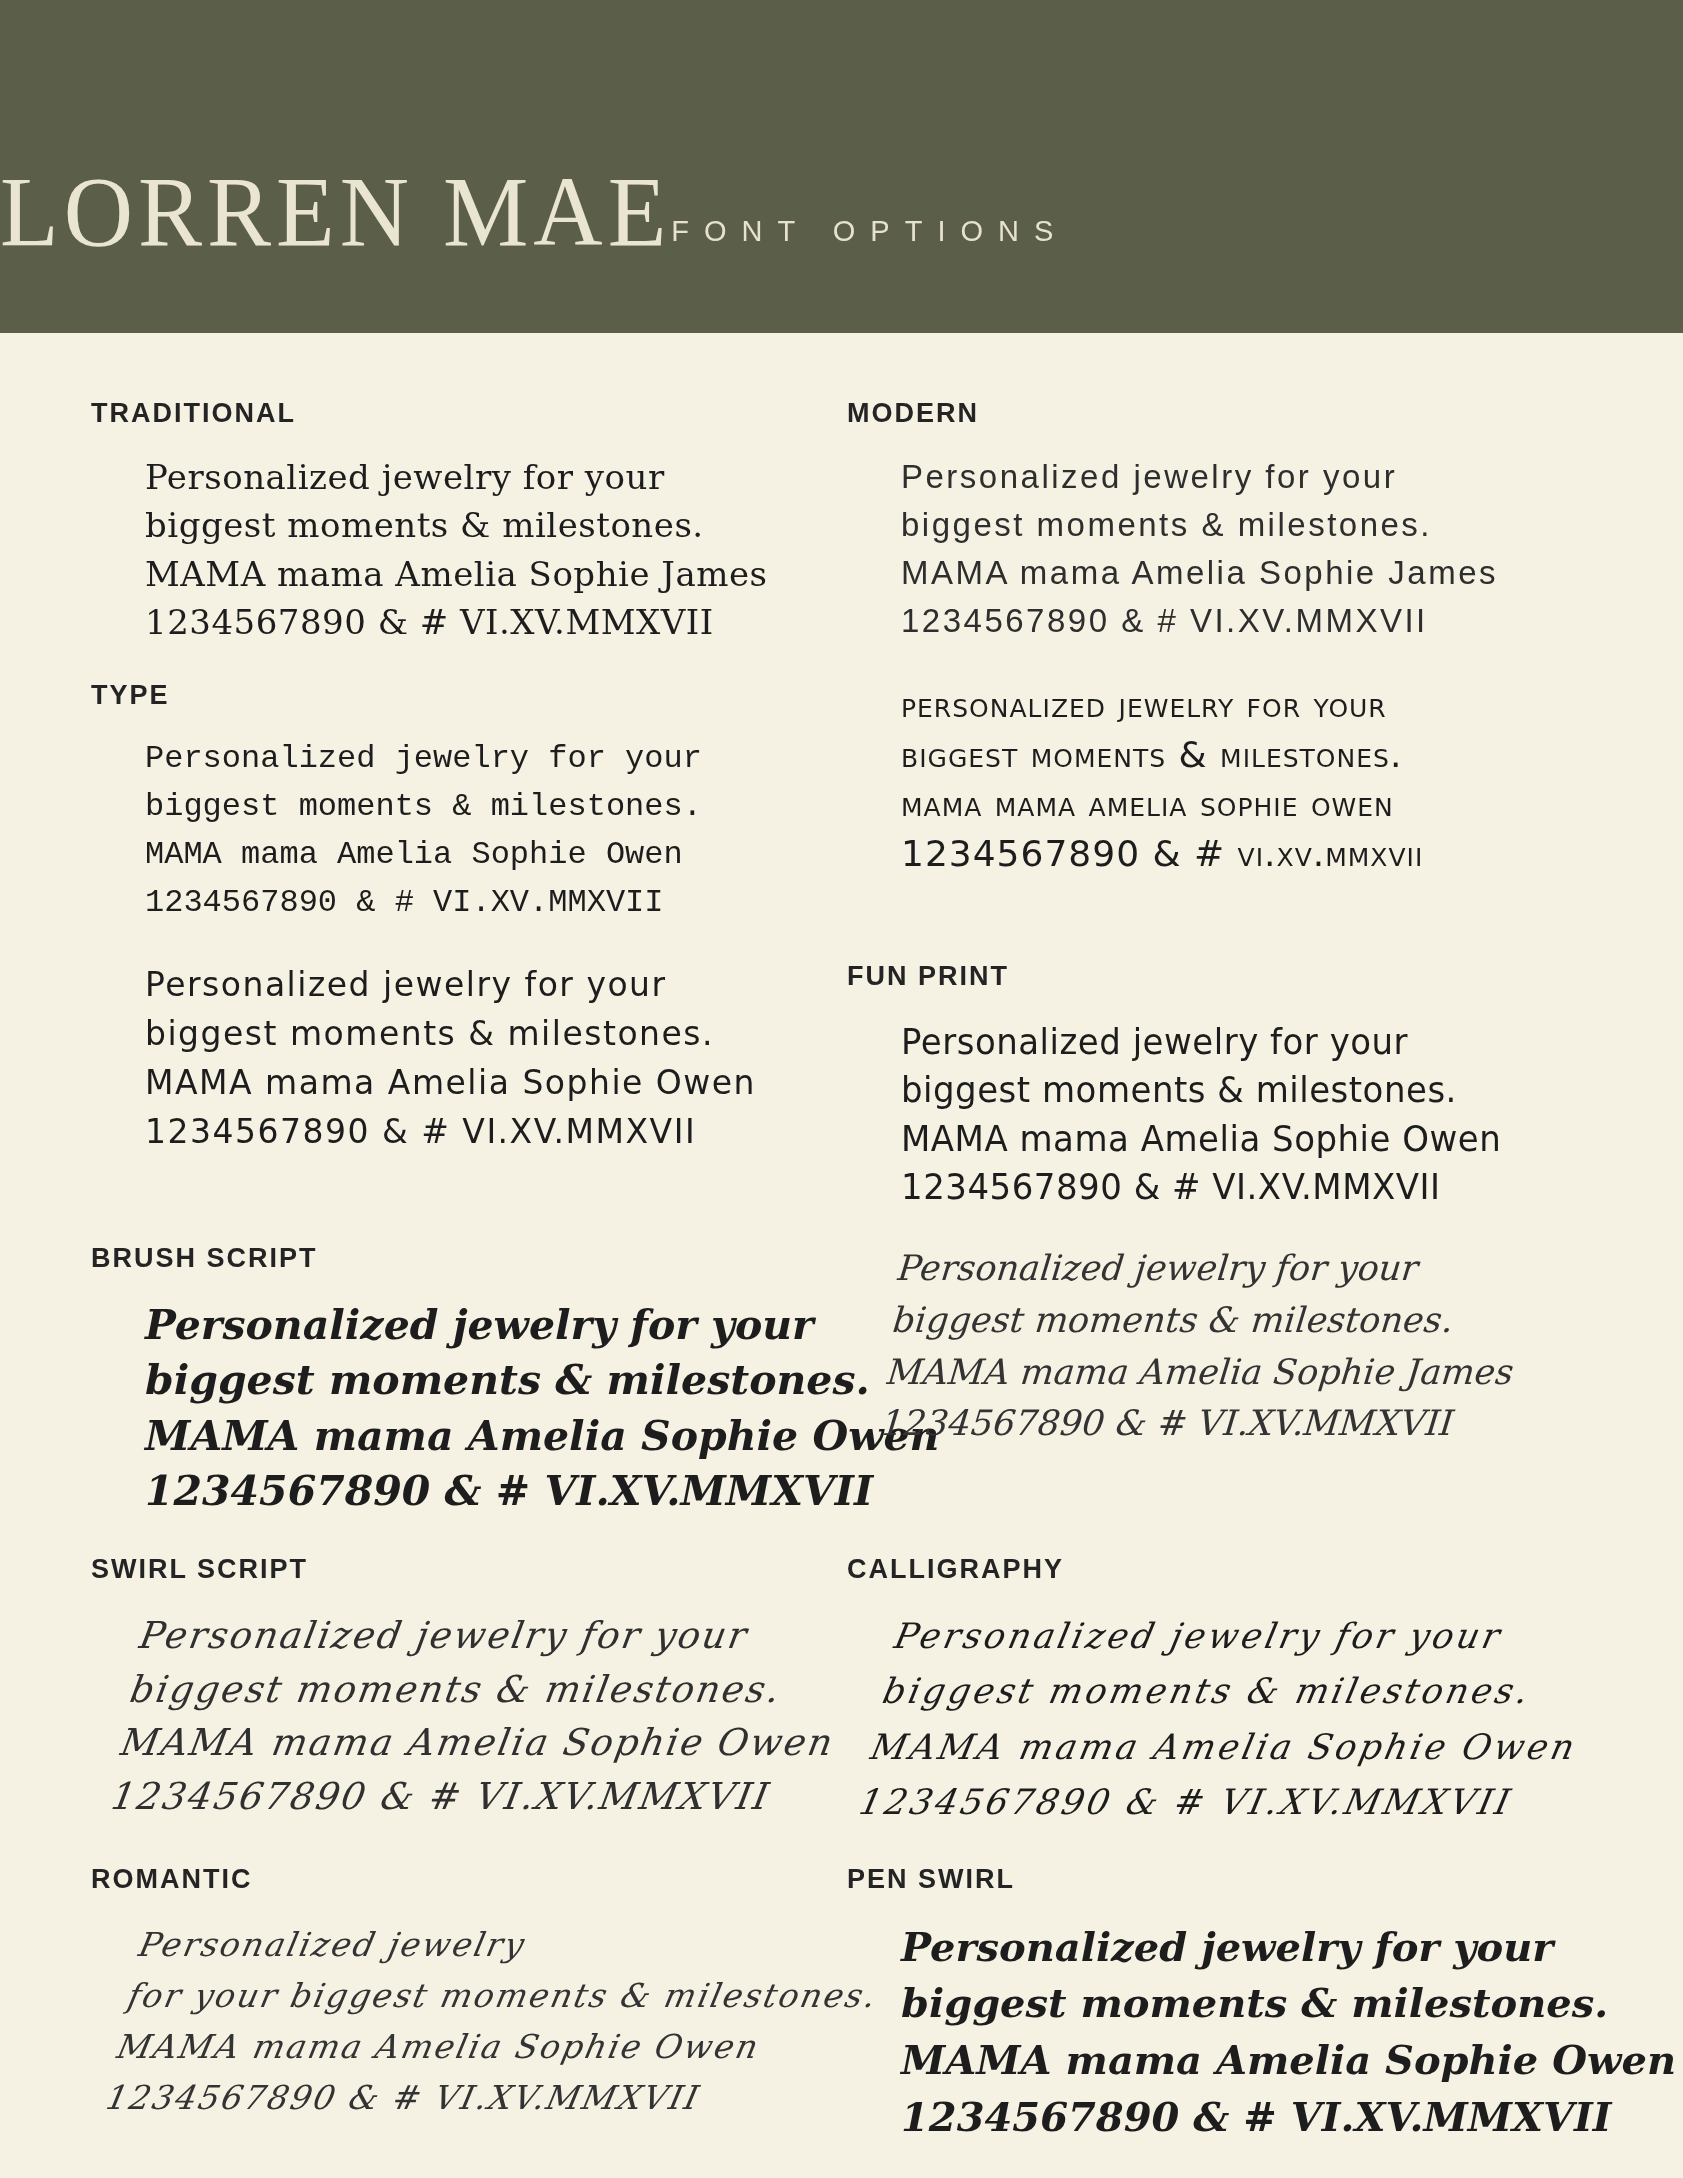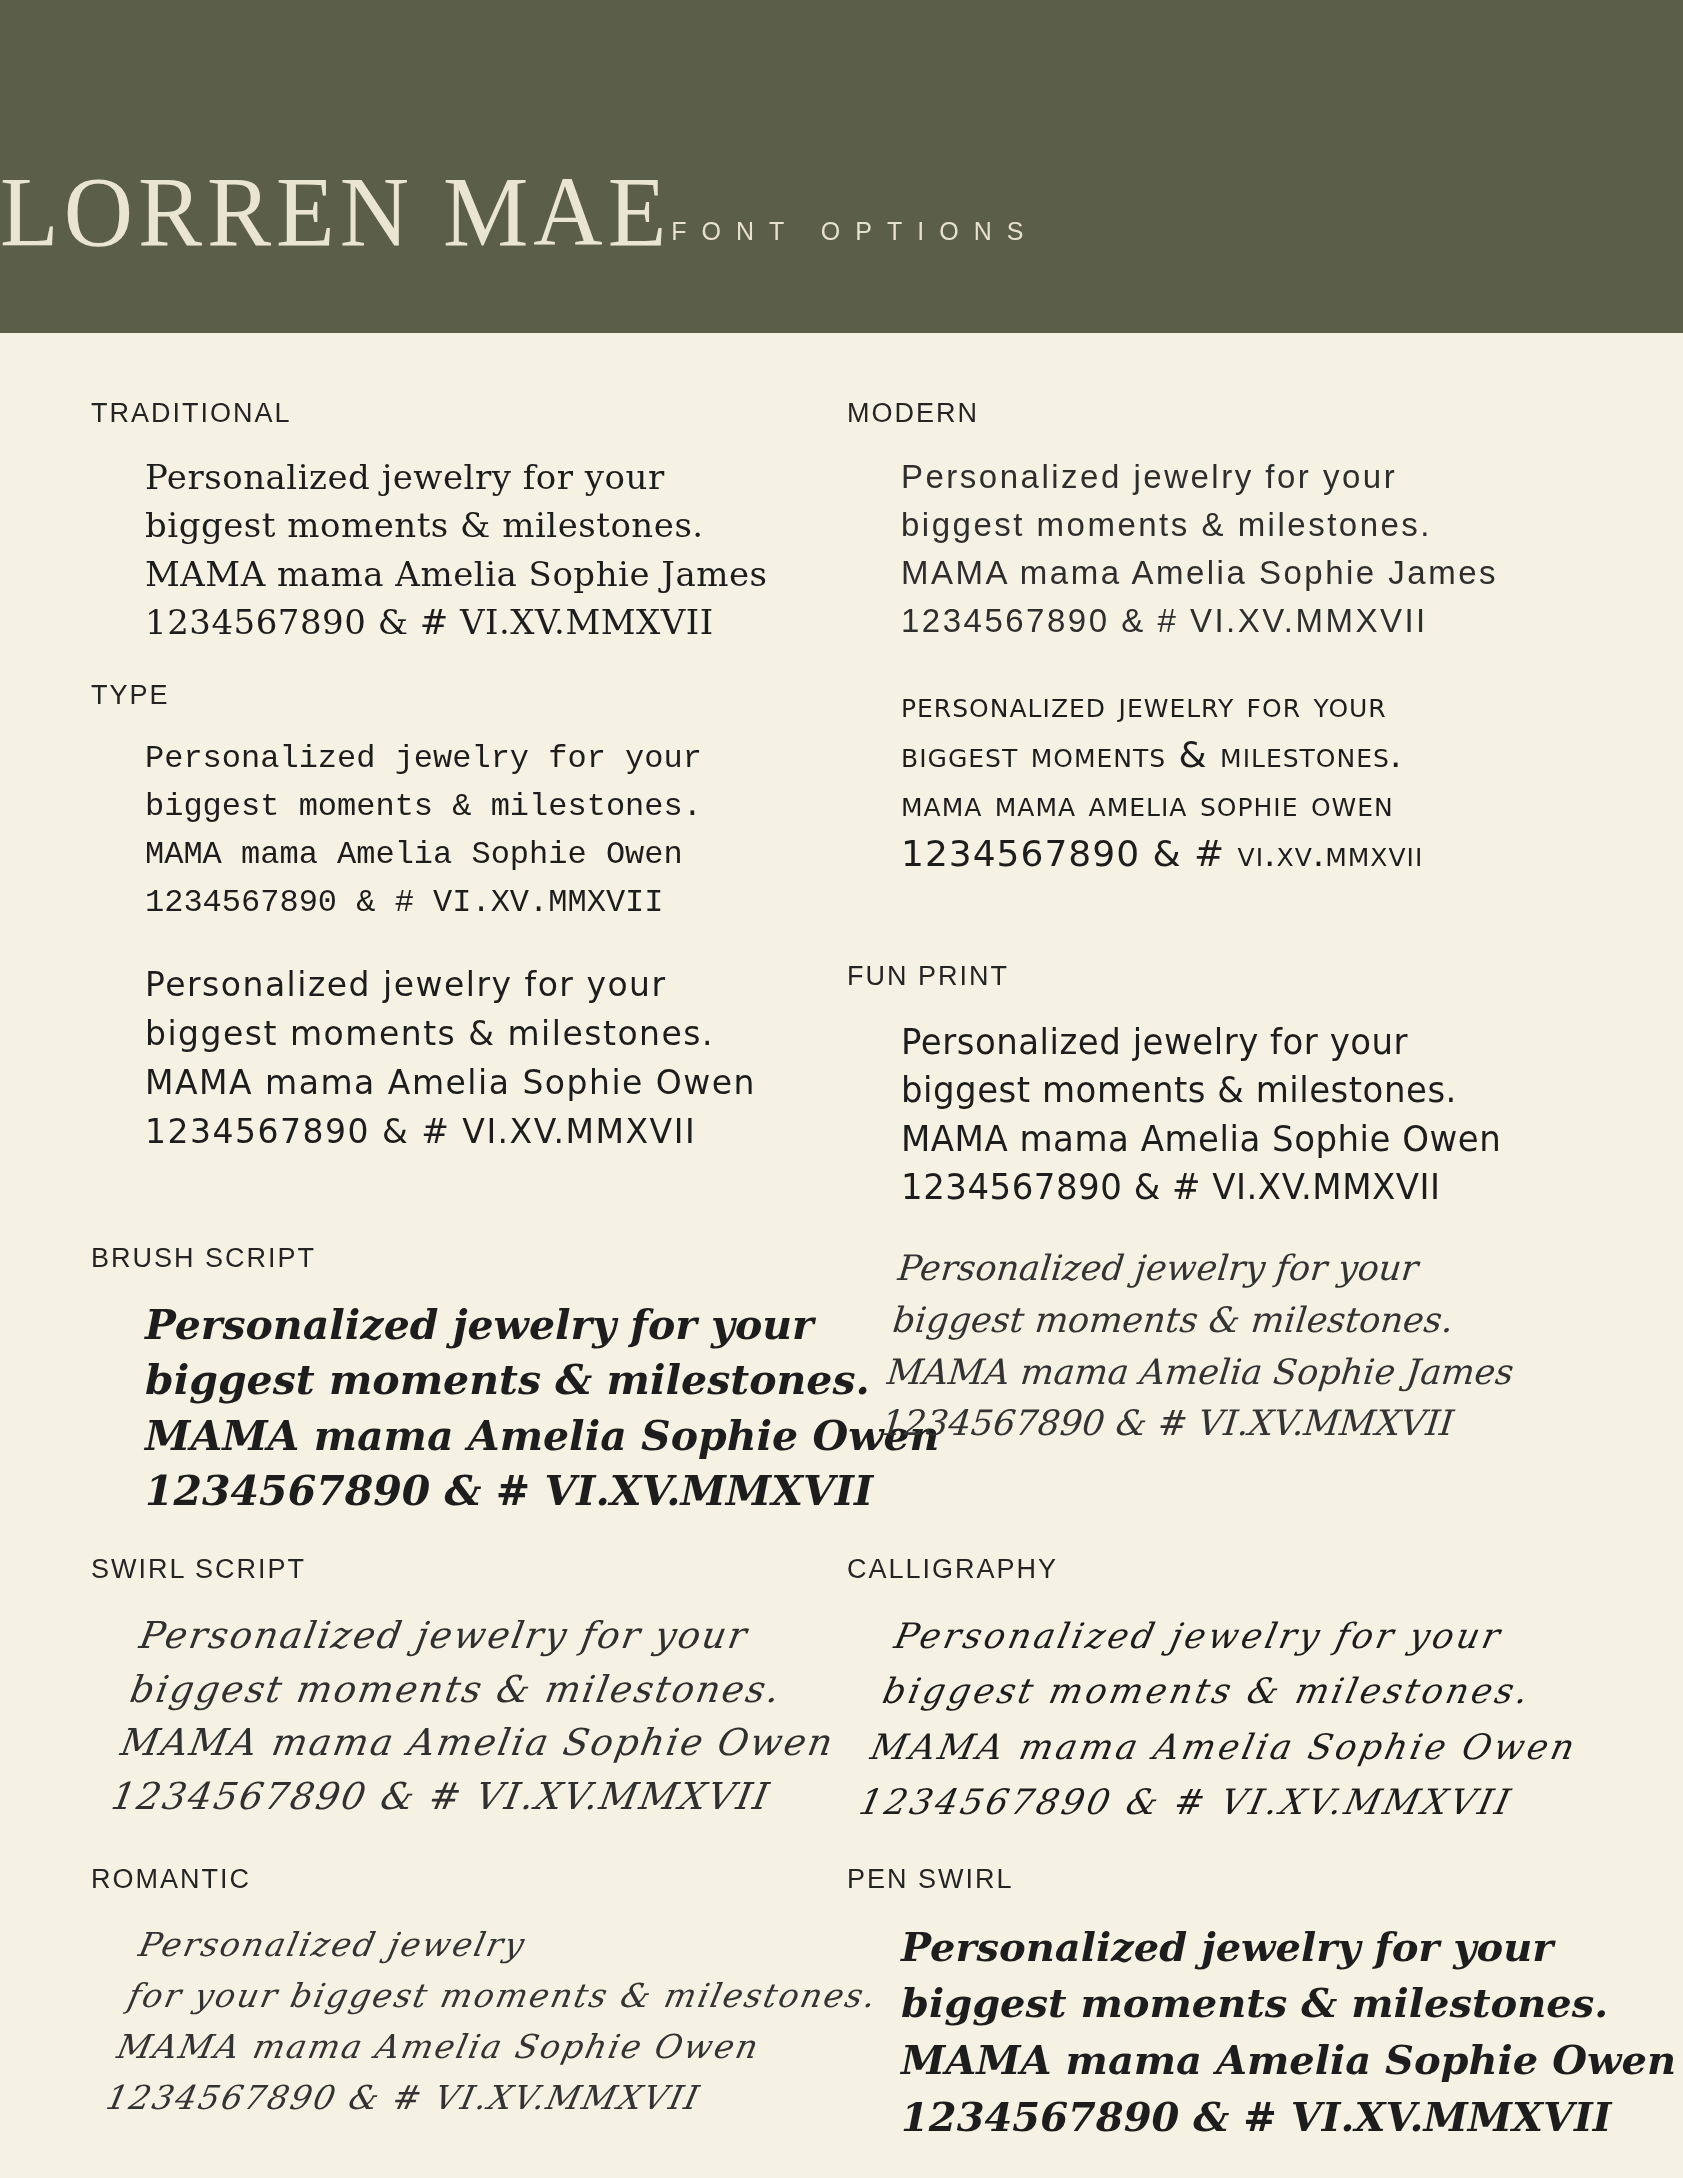--- a/index.html
+++ b/index.html
@@ -28,37 +28,37 @@
     font-family: "Liberation Serif", serif;
     font-weight: 400;
     font-size: 96px;
     line-height: 1;
     letter-spacing: 5px;
     color: #eae5d1;
     transform: scaleY(1.04);
   }
   .brand-subtitle {
     margin-top: 38px;
-    font-size: 25px;
+    font-size: 29px;
     letter-spacing: 15px;
     color: #e7e2ce;
   }
 
   
   .content {
     padding: 65px 50px 0 91px;
     display: grid;
     grid-template-columns: 708px 1fr;
     column-gap: 48px;
     align-items: start;
   }
   .sample { margin-bottom: 34px; }
   .sample-label {
     font-family: "Liberation Sans", sans-serif;
-    font-weight: 400;
+    font-weight: 700;
     font-size: 27px;
     letter-spacing: 2px;
     color: #242424;
     margin-bottom: 24px;
   }
   .lines { padding-left: 54px; color: #1d1d1d; }
   .line { white-space: nowrap; }
 
   
   .style-traditional .line {

